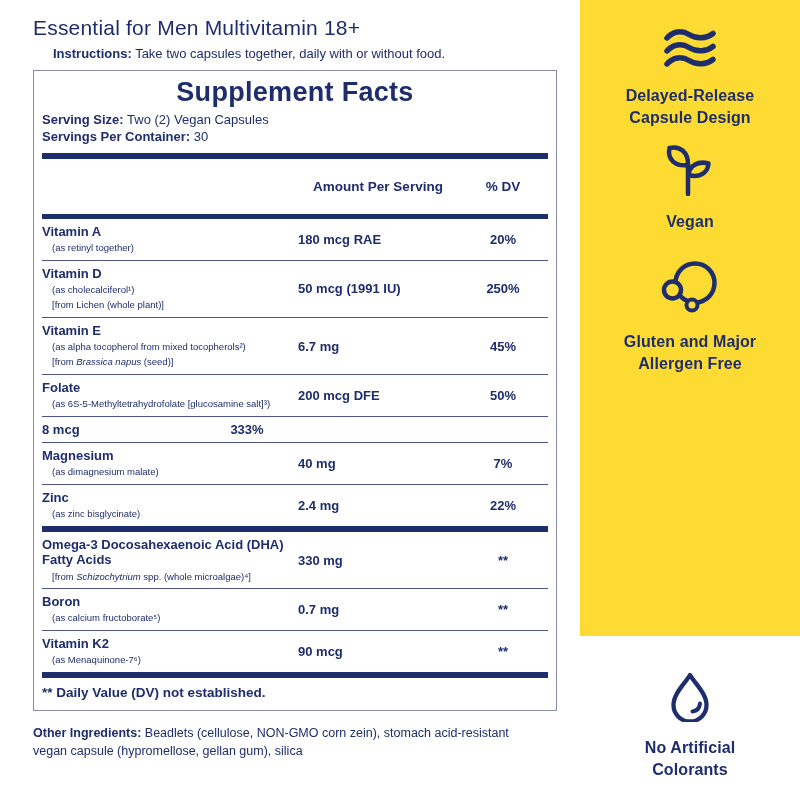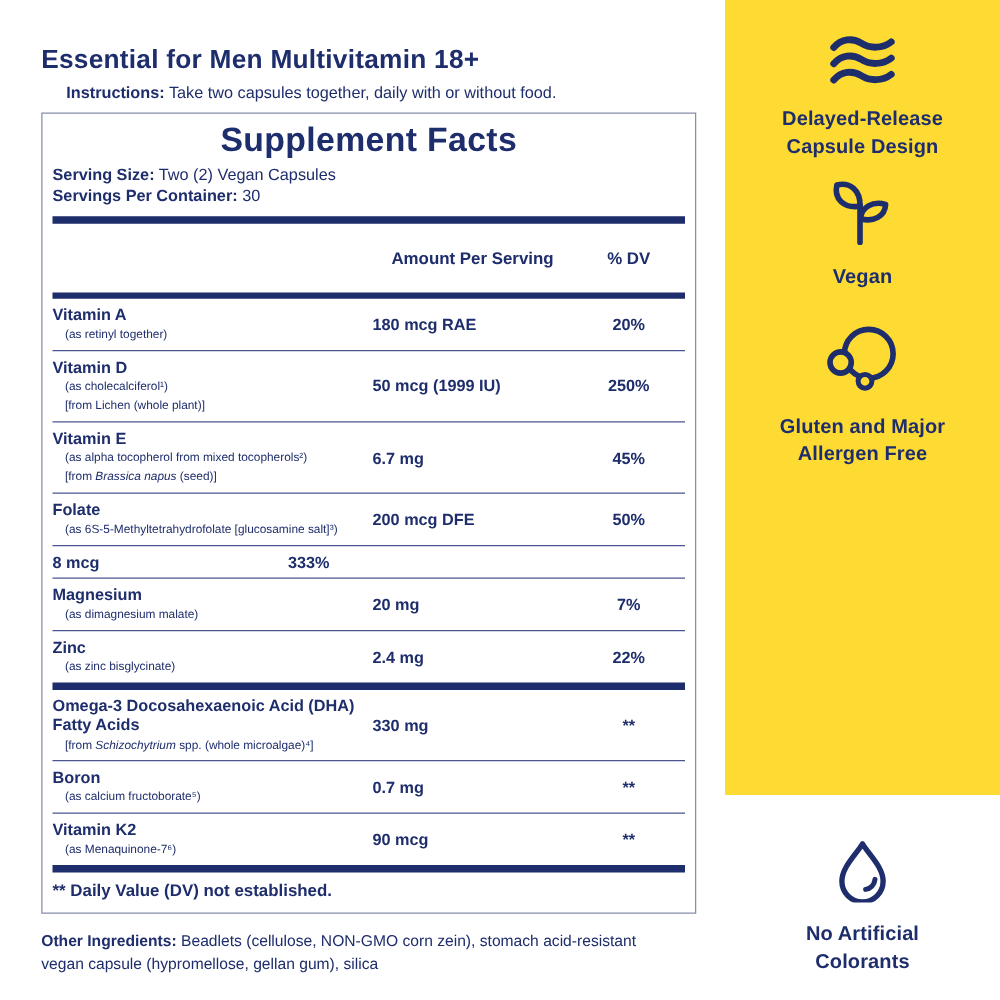--- a/index.html
+++ b/index.html
@@ -7,21 +7,21 @@
   .page {
     position: relative;
     width: 800px; height: 800px;
     background: #ffffff;
     font-family: "Liberation Sans", sans-serif;
     color: #1E2D6B;
     overflow: hidden;
   }
   
   .content { position: absolute; left: 33px; top: 0; width: 524px; }
-  .product-title { font-size: 21px; font-weight: bold; margin-top: 36px; letter-spacing: 0.2px; }
+  .product-title { font-size: 21px; font-weight: normal; margin-top: 16px; letter-spacing: 0.2px; }
   .instructions { font-size: 13px; margin-top: 6px; padding-left: 20px; }
   .instructions b { font-weight: bold; }
 
   .facts-box {
     margin-top: 9px;
     border: 1.5px solid #868DA9;
     padding: 4px 8px 0 8px;
   }
   .facts-title { text-align: center; font-size: 27px; font-weight: bold; padding: 2px 0 4px 0; letter-spacing: 0.3px; }
   .serving-line { font-size: 13px; line-height: 1.3; }
@@ -105,21 +105,21 @@
             </div>
             <div class="tamount">180 mcg RAE</div>
             <div class="tdv">20%</div>
           </div>
           <div class="trow">
             <div class="tname-cell">
               <div class="tname">Vitamin D</div>
               <div class="tdetail"><span>(as cholecalciferol¹)</span></div>
               <div class="tdetail"><span>[from Lichen (whole plant)]</span></div>
             </div>
-            <div class="tamount">50 mcg (1999 IU)</div>
+            <div class="tamount">50 mcg (1991 IU)</div>
             <div class="tdv">250%</div>
           </div>
           <div class="trow">
             <div class="tname-cell">
               <div class="tname">Vitamin E</div>
               <div class="tdetail"><span>(as alpha tocopherol from mixed tocopherols²)</span></div>
               <div class="tdetail"><span>[from </span><i>Brassica napus</i><span> (seed)]</span></div>
             </div>
             <div class="tamount">6.7 mg</div>
             <div class="tdv">45%</div>
@@ -134,21 +134,21 @@
           </div>
           <div class="trow">
             <div class="tamount">8 mcg</div>
             <div class="tdv">333%</div>
           </div>
           <div class="trow">
             <div class="tname-cell">
               <div class="tname">Magnesium</div>
               <div class="tdetail"><span>(as dimagnesium malate)</span></div>
             </div>
-            <div class="tamount">20 mg</div>
+            <div class="tamount">40 mg</div>
             <div class="tdv">7%</div>
           </div>
           <div class="trow">
             <div class="tname-cell">
               <div class="tname">Zinc</div>
               <div class="tdetail"><span>(as zinc bisglycinate)</span></div>
             </div>
             <div class="tamount">2.4 mg</div>
             <div class="tdv">22%</div>
           </div>

